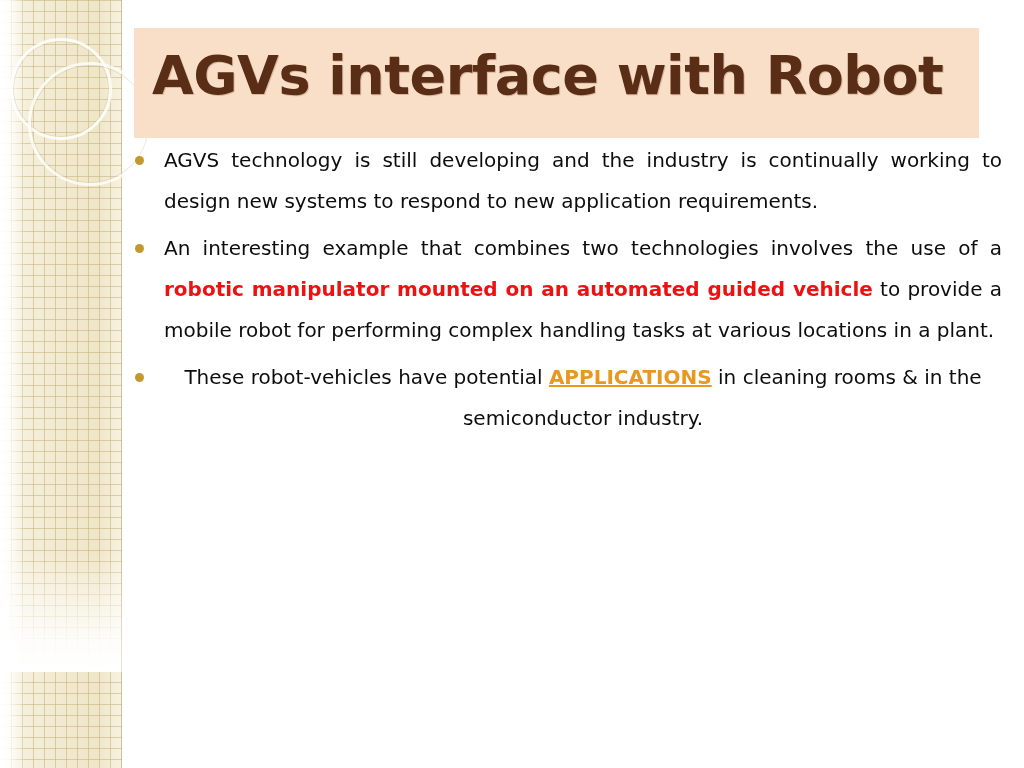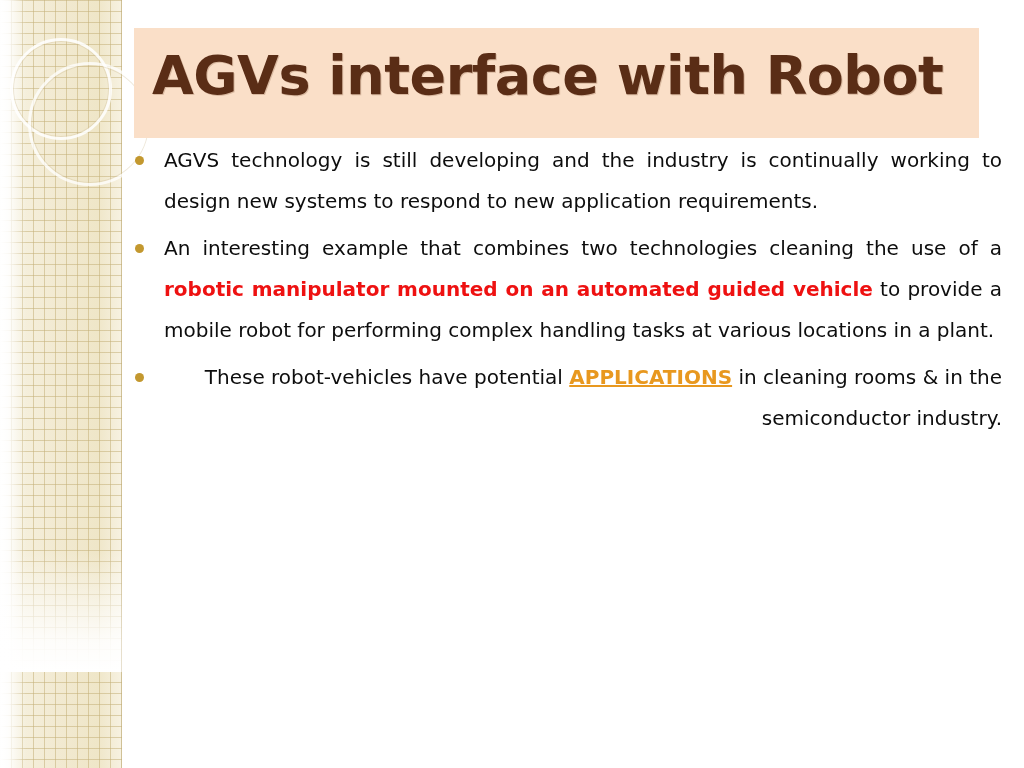--- a/index.html
+++ b/index.html
@@ -134,21 +134,21 @@
   }
   .bullet-text {
     font-family: "DejaVu Sans", sans-serif;
     font-size: 20px;
     line-height: 41px;
     color: #0d0d0d;
     text-align: justify;
     width: 838px;
   }
   .bullet-text.no-justify {
-    text-align: right;
+    text-align: center;
   }
   .red-bold {
     color: #ee1111;
     font-weight: bold;
   }
   .orange-ul {
     color: #e8981f;
     font-weight: bold;
     text-decoration: underline;
   }
@@ -168,21 +168,21 @@
   <div class="title-bar"></div>
   <div class="title-text">AGVs interface with Robot</div>
 
   <div class="body-area">
     <div class="bullet-row">
       <span class="bullet-dot"></span>
       <div class="bullet-text"><span>AGVS technology is still developing and the industry is continually working to design new systems to respond to new application requirements.</span></div>
     </div>
     <div class="bullet-row">
       <span class="bullet-dot"></span>
-      <div class="bullet-text"><span>An interesting example that combines two technologies cleaning the use of a </span><span class="red-bold">robotic manipulator mounted on an automated guided vehicle</span><span> to provide a mobile robot for performing complex handling tasks at various locations in a plant.</span></div>
+      <div class="bullet-text"><span>An interesting example that combines two technologies involves the use of a </span><span class="red-bold">robotic manipulator mounted on an automated guided vehicle</span><span> to provide a mobile robot for performing complex handling tasks at various locations in a plant.</span></div>
     </div>
     <div class="bullet-row">
       <span class="bullet-dot"></span>
       <div class="bullet-text no-justify"><span>These robot-vehicles have potential </span><span class="orange-ul">APPLICATIONS</span><span> in cleaning rooms &amp; in the semiconductor industry.</span></div>
     </div>
   </div>
 
 </div>
 
 </body></html>

